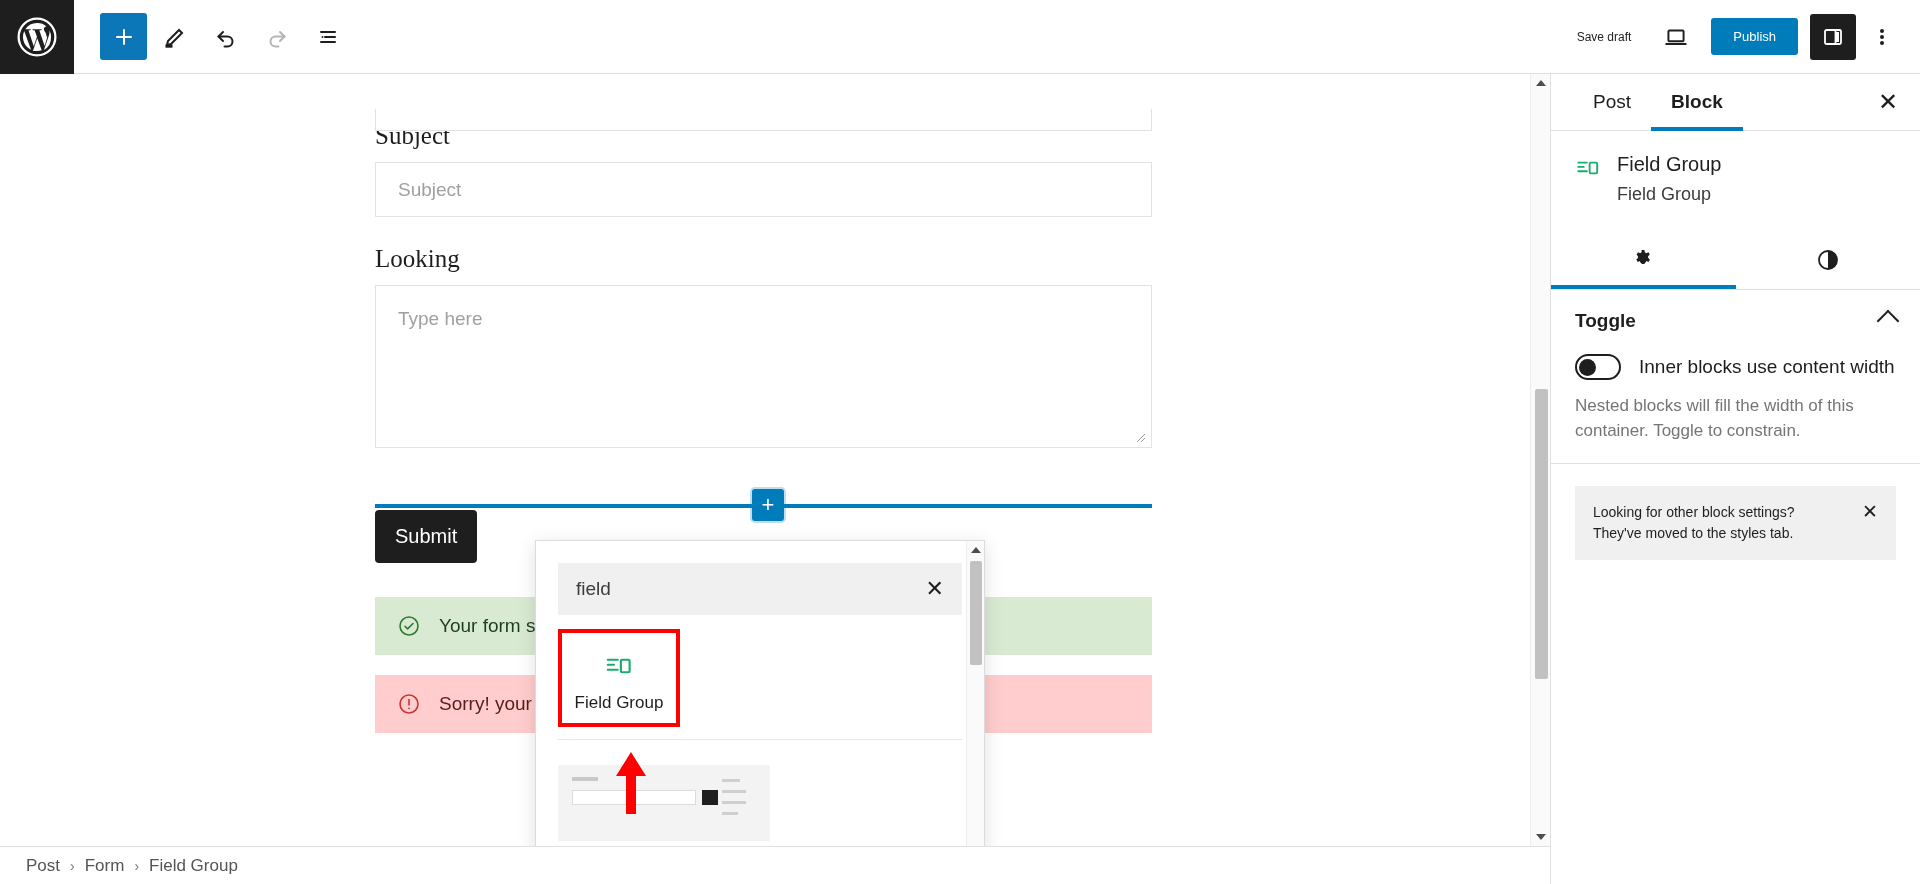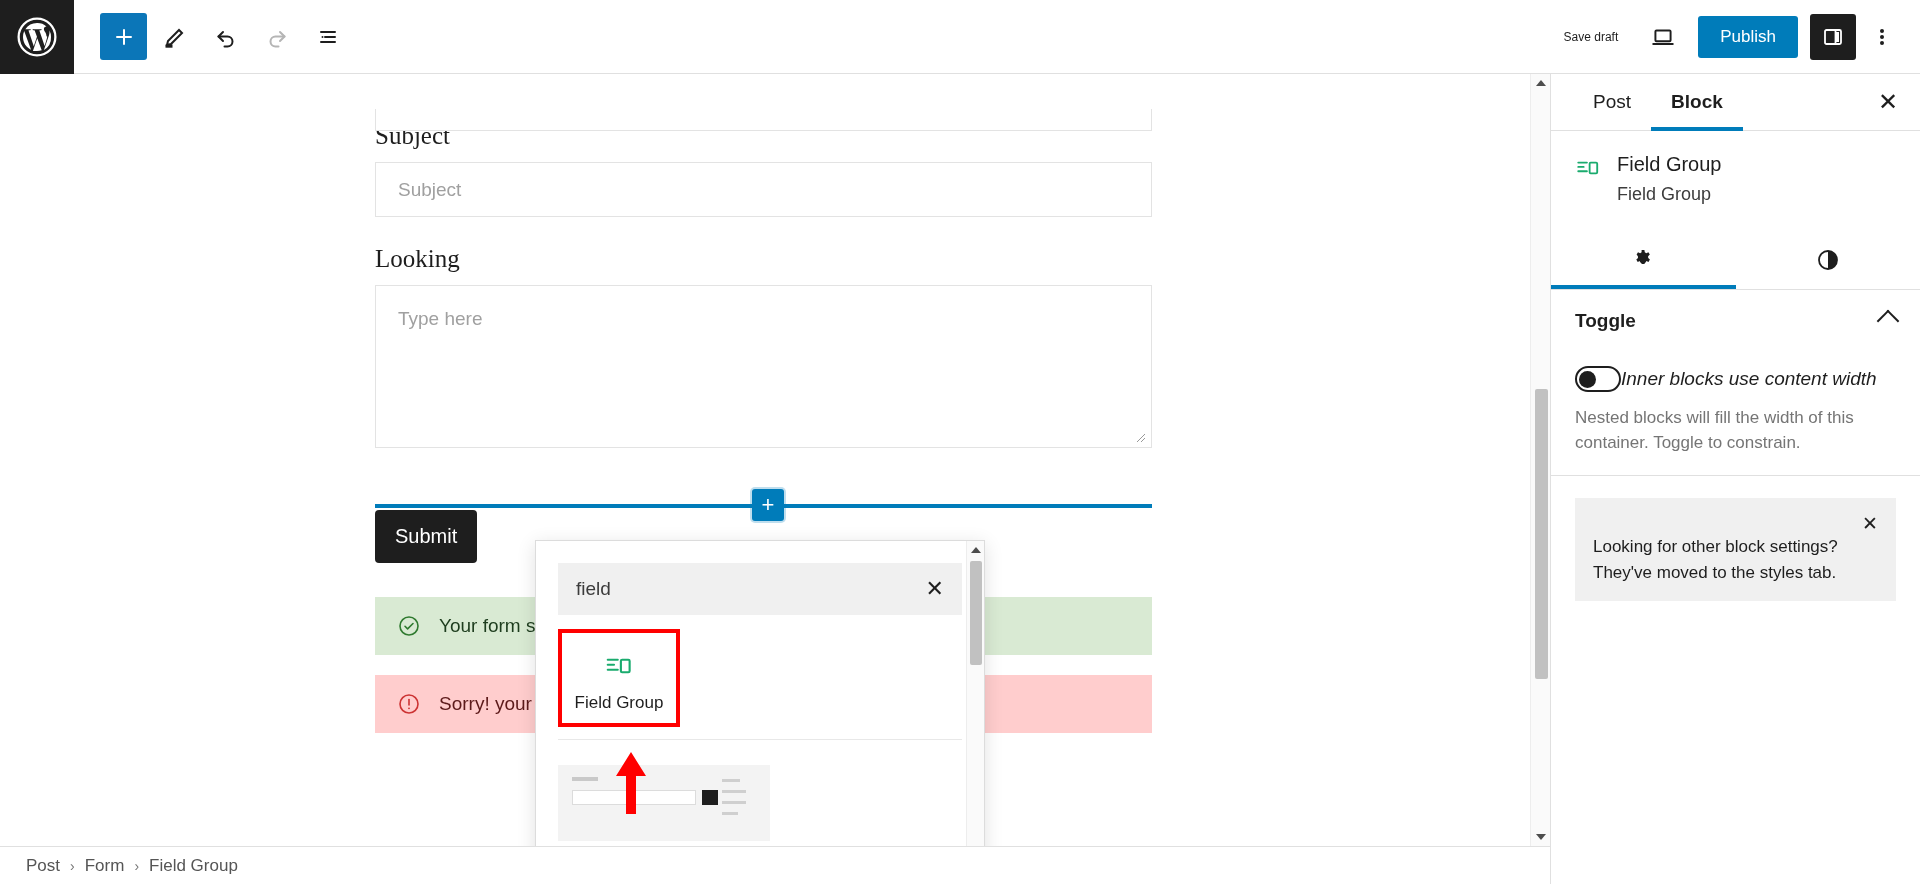--- a/index.html
+++ b/index.html
@@ -37,21 +37,21 @@
   .save-draft {
     color: #1e1e1e; font-size: 12px; padding: 8px 16px; background: none;
     border: none; cursor: pointer; font-family: "Liberation Sans", sans-serif;
   }
   .icon-btn {
     width: 46px; height: 46px; display: flex; align-items: center; justify-content: center;
     background: none; border: none; cursor: pointer; border-radius: 3px;
   }
   .publish-btn {
     background: #007cba; color: #fff; border: none; border-radius: 3px;
-    padding: 11px 22px; font-size: 17px; cursor: pointer;
+    padding: 11px 22px; font-size: 13px; cursor: pointer;
     font-family: "Liberation Sans", sans-serif; margin: 0 6px;
   }
   .sidebar-toggle {
     width: 46px; height: 46px; background: #1e1e1e; border-radius: 3px;
     display: flex; align-items: center; justify-content: center; border: none; cursor: pointer;
   }
   .kebab { width: 40px; height: 46px; display:flex; align-items:center; justify-content:center;
            background:none; border:none; cursor:pointer; }
   .kebab .dot { width: 4px; height: 4px; border-radius: 50%; background: #1e1e1e; margin: 2px 0; }
 
@@ -195,33 +195,33 @@
     border-bottom: 1px solid #e0e0e0; padding: 20px 24px;
   }
   .panel-head {
     display: flex; align-items: center; justify-content: space-between;
     font-size: 19px; font-weight: bold; color: #1e1e1e; cursor: pointer;
   }
   .chev { width: 16px; height: 16px; border-left: 2px solid #1e1e1e;
           border-bottom: 2px solid #1e1e1e; }
   .chev.up { transform: rotate(135deg); }
   .chev.down { transform: rotate(-45deg); margin-bottom: 6px; }
-  .toggle-row { display: flex; align-items: center; margin-top: 34px; font-style: italic; }
+  .toggle-row { display: flex; align-items: center; gap: 18px; margin-top: 22px; }
   .toggle {
     width: 46px; height: 26px; border: 2px solid #1e1e1e; border-radius: 13px;
     display: flex; align-items: center; padding: 2px; cursor: pointer; background: #fff;
   }
   .toggle .knob { width: 17px; height: 17px; border-radius: 50%; background: #1e1e1e; }
   .toggle-label { font-size: 19px; color: #1e1e1e; }
   .help-text { font-size: 17px; color: #757575; margin-top: 14px; line-height: 1.45; }
   .sb-notice {
     margin: 22px 24px; background: #f0f0f0; padding: 16px 18px;
     display: flex; gap: 14px; align-items: flex-start;
   }
-  .sb-notice .txt { font-size: 17px; color: #1e1e1e; line-height: 1.5; flex: 1; margin-top: 20px; }
+  .sb-notice .txt { font-size: 14px; color: #1e1e1e; line-height: 1.5; flex: 1; }
   .sb-notice .x { cursor: pointer; font-size: 19px; color: #1e1e1e; line-height: 1; }
 
   
   .breadcrumb {
     position: absolute; bottom: 0; left: 0; width: 1550px; height: 38px;
     border-top: 1px solid #e0e0e0; background: #fff;
     display: flex; align-items: center; gap: 10px; padding-left: 26px;
     font-size: 17px; color: #555;
   }
   .bc-sep { color: #777; font-size: 14px; }

